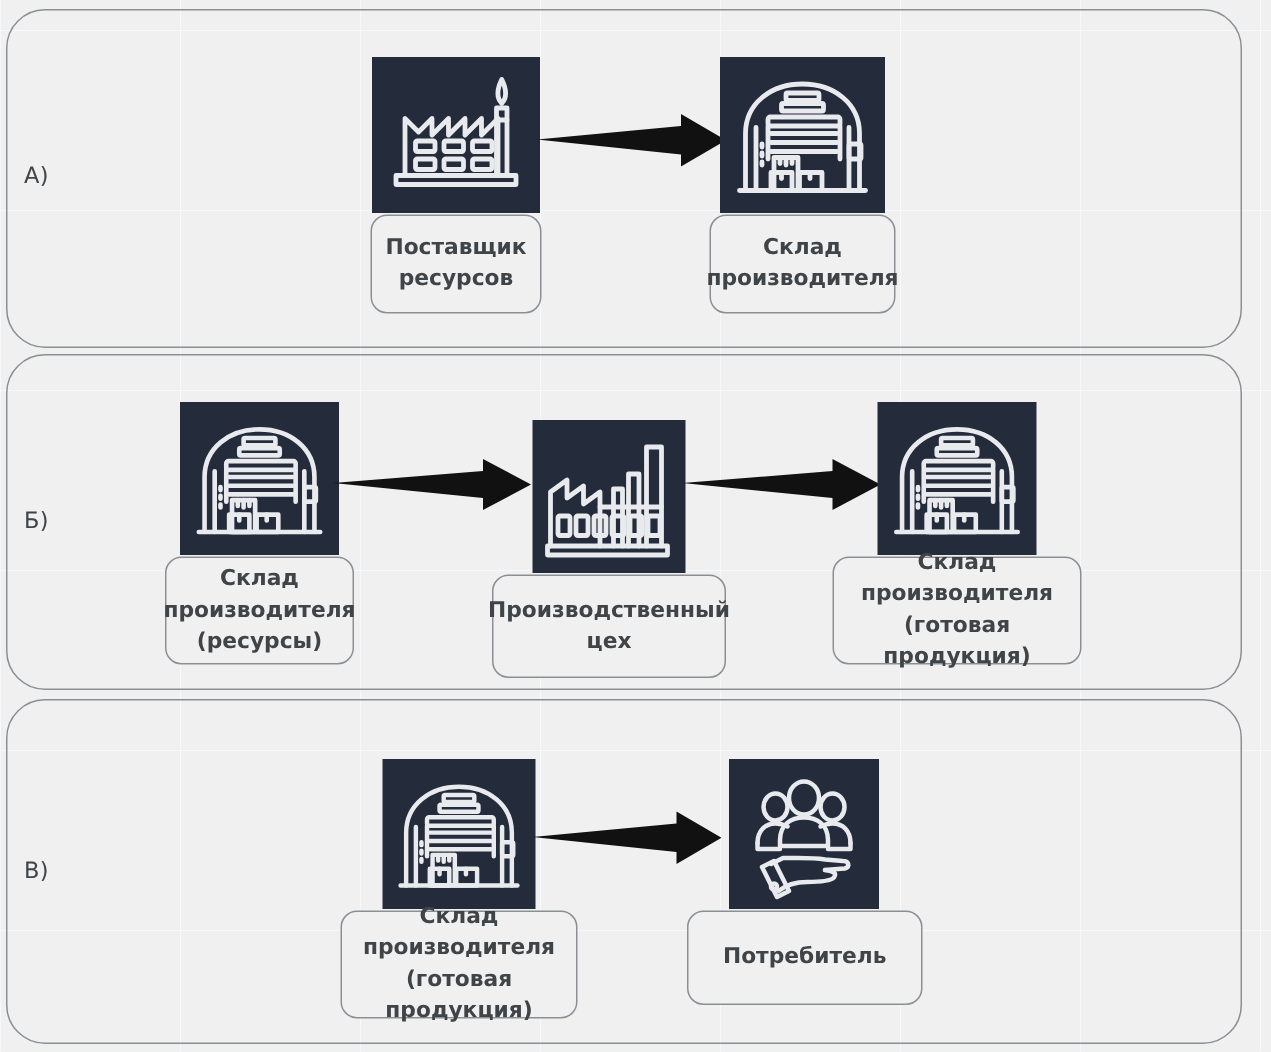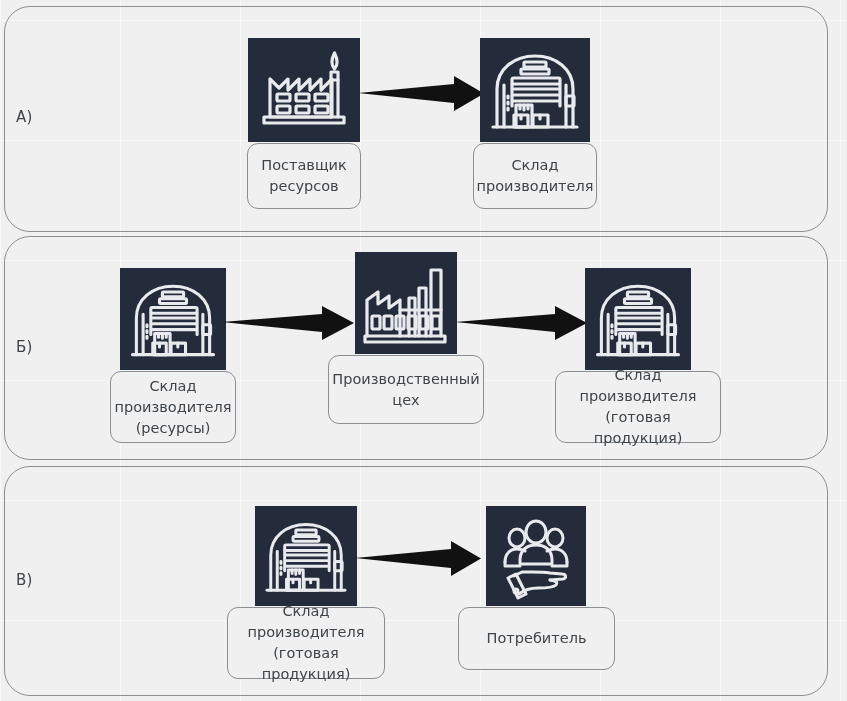--- a/index.html
+++ b/index.html
@@ -58,20 +58,21 @@
     background:#f0f0f0;
     color:#3f4448;
     font-size:14.5px;
     line-height:21px;
     text-align:center;
     display:flex;
     align-items:center;
     justify-content:center;
     padding:4px 8px;
     white-space:pre-line;
+    font-weight:bold;
   }
   
   .arrow{position:absolute;}
   .arrow svg{display:block;overflow:visible;}
 </style>
 </head>
 <body>
 
 <div id="grid"></div>
 
@@ -176,21 +177,21 @@
 производителя
 (ресурсы)</div>
 </div>
 
 <div class="arrow" style="left:222px;top:305px;width:138px;height:36px;">
   <svg width="138" height="36" viewBox="0 0 138 36">
     <path d="M0 17 L100 9 L100 1 L132 18 L100 35 L100 27 Z" fill="#111111"></path>
   </svg>
 </div>
 
-<div class="node" style="left:355px;top:252px;width:102px;height:102px;border-radius:18px;">
+<div class="node" style="left:355px;top:280px;width:102px;height:102px;border-radius:18px;">
   <span class="icon-tile">
     <svg width="102" height="102" viewBox="0 0 102 102">
       <g fill="none" stroke="#e8eaee" stroke-width="3.2" stroke-linejoin="round" stroke-linecap="round">
 
         <path d="M76 84 L76 18 L86 18 L86 84"></path>
 
         <path d="M64 84 L64 36 L71 36 L71 84"></path>
         <path d="M54 84 L54 46 L60 46 L60 84"></path>
 
         <path d="M12 84 L12 48 L23 40 L23 52 L34 44 L34 56 L45 48 L45 84"></path>

